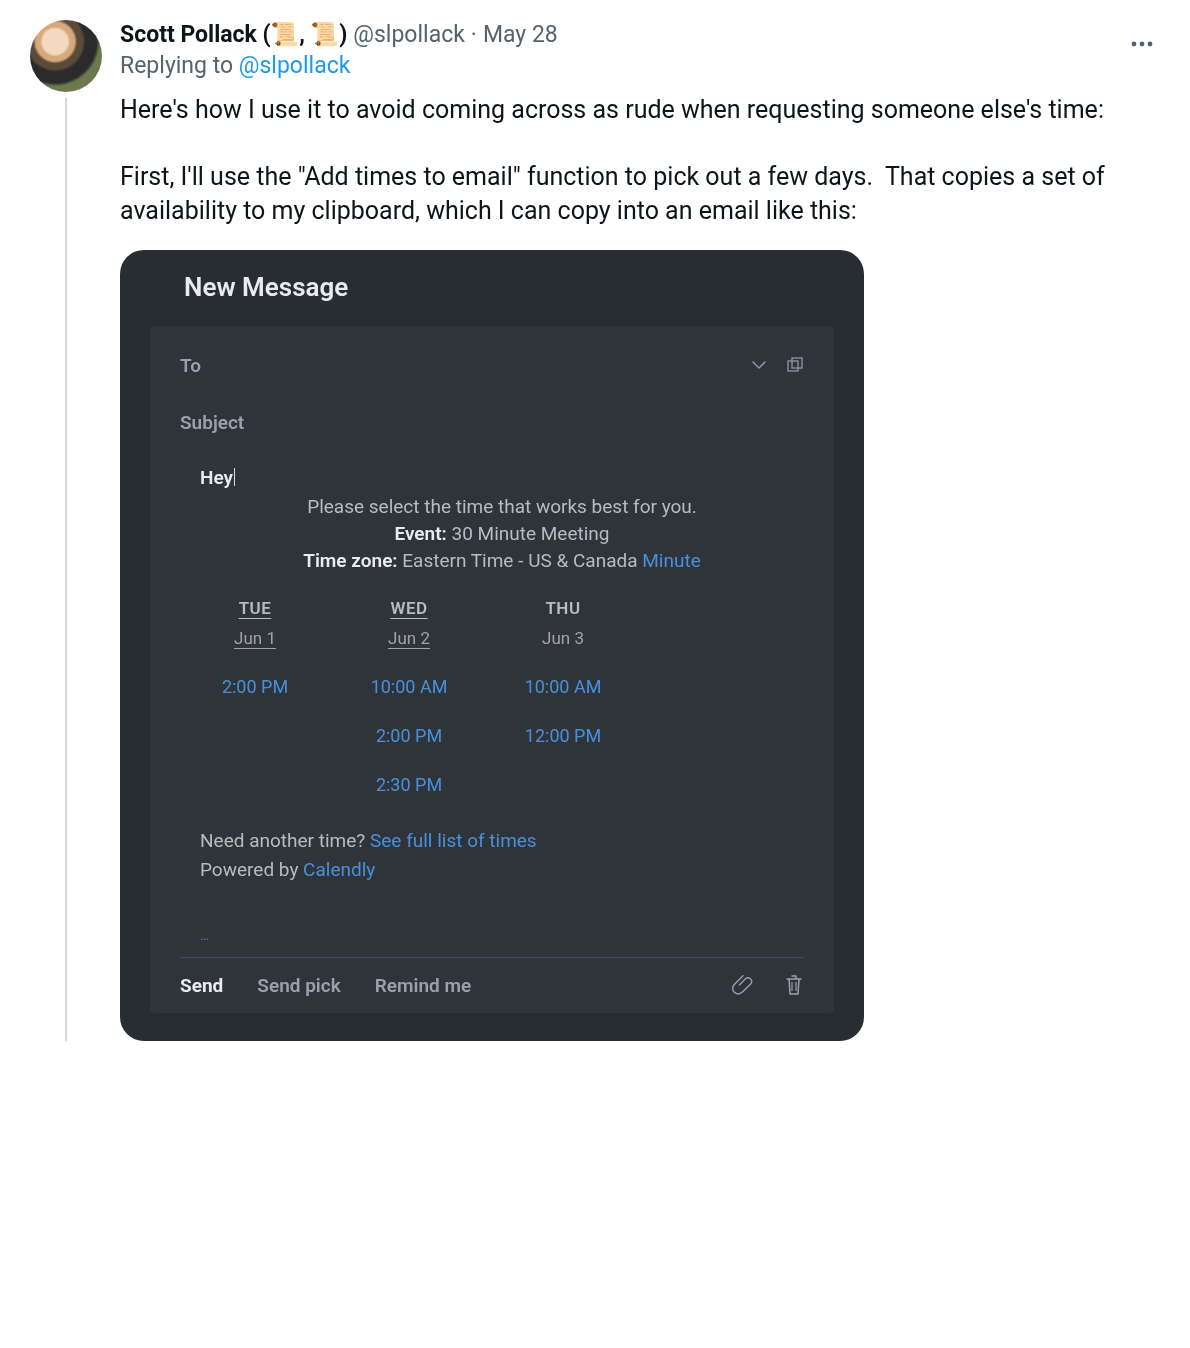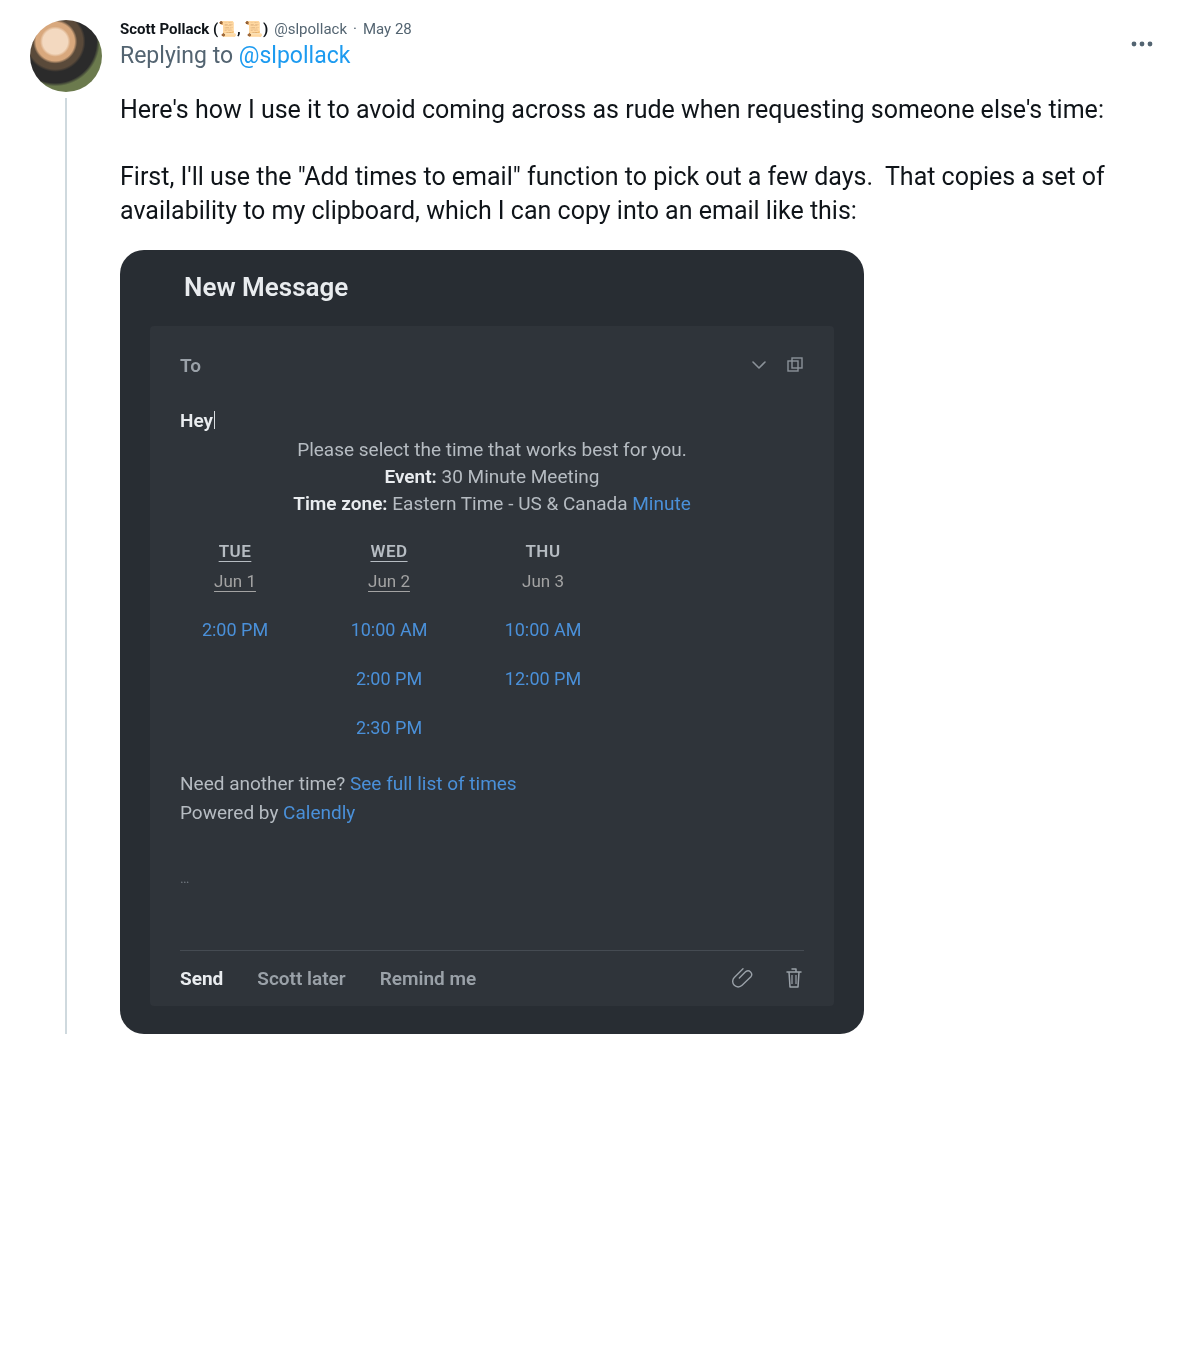--- a/index.html
+++ b/index.html
@@ -32,21 +32,21 @@
     width: 2px;
     background: #cfd9de;
     flex: 1;
     margin-top: 6px;
   }
   .content-col { flex: 1; min-width: 0; }
   .header-row {
     display: flex;
     align-items: center;
     gap: 6px;
-    font-size: 15px;
+    font-size: 23px;
     line-height: 1.3;
   }
   .display-name { font-weight: 700; color: #0f1419; }
   .handle, .dot, .date { color: #536471; font-weight: 400; }
   .more-btn {
     position: absolute;
     right: 0;
     top: 6px;
     color: #536471;
     font-size: 22px;
@@ -61,21 +61,21 @@
   .reply-row {
     font-size: 23px;
     color: #536471;
     margin-top: 2px;
   }
   .reply-row .mention { color: #1d9bf0; }
   .body-text {
     font-size: 25px;
     line-height: 1.35;
     color: #0f1419;
-    margin-top: 24px;
+    margin-top: 14px;
     white-space: pre-wrap;
   }
   
   .composer-card {
     margin-top: 22px;
     width: 744px;
     max-width: 100%;
     background: #282d33;
     border-radius: 24px;
     overflow: hidden;
@@ -107,21 +107,21 @@
     display: flex;
     align-items: center;
     justify-content: space-between;
   }
   .to-actions {
     display: flex;
     gap: 18px;
     color: #8b9299;
   }
   .to-actions .ico { cursor: pointer; }
-  .body-area { margin-top: 26px; flex: 1; }
+  .body-area { margin-top: 26px; flex: 1; margin-left: 20px; }
   .greeting {
     color: #e9ecef;
     font-weight: 600;
     font-size: 19px;
     position: relative;
     display: inline-block;
   }
   .cursor-bar {
     display: inline-block;
     width: 1px;
@@ -229,20 +229,21 @@
             </span>
             <span class="ico">
               <svg width="18" height="18" viewBox="0 0 18 18">
                   <rect x="2" y="5" width="10" height="10" stroke="#8b9299" stroke-width="1.4" fill="none"></rect>
                   <rect x="6" y="2" width="10" height="10" stroke="#8b9299" stroke-width="1.4" fill="none"></rect>
                 </svg>
             </span>
           </div>
         </div>
 
+        <div class="field-label" style="margin-top:22px;">Subject</div>
 
         <div class="body-area">
           <span class="greeting"><span>Hey</span><span class="cursor-bar"></span></span>
           <div class="prompt-line">Please select the time that works best for you.</div>
           <div class="kv-line">
             <span class="k">Event:</span>
             <span>30 Minute Meeting</span>
           </div>
           <div class="kv-line">
             <span class="k">Time zone:</span>
@@ -279,21 +280,21 @@
           </div>
 
           <div class="ellipsis-row">…</div>
         </div>
 
         <hr class="divider">
 
         <div class="action-row">
           <div class="action-left">
             <span class="send">Send</span>
-            <span class="secondary">Scott later</span>
+            <span class="secondary">Send pick</span>
             <span class="secondary">Remind me</span>
           </div>
           <div class="action-right">
             <span class="ico">
               <svg width="22" height="22" viewBox="0 0 24 24">
                   <path d="M8 12 L15 5 A4 4 0 0 1 20.6 10.6 L11 20 A6 6 0 0 1 2.5 11.5 L12 2" stroke="#9aa1a8" stroke-width="1.5" fill="none" stroke-linecap="round"></path>
                 </svg>
             </span>
             <span class="ico">
               <svg width="20" height="22" viewBox="0 0 20 22">

